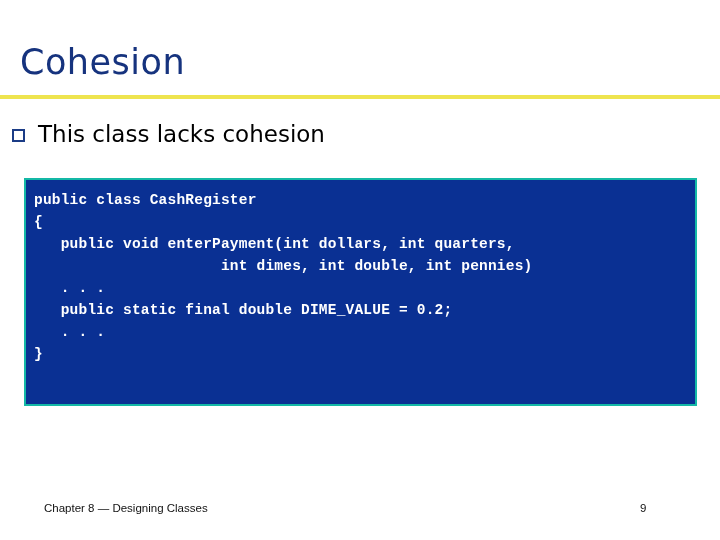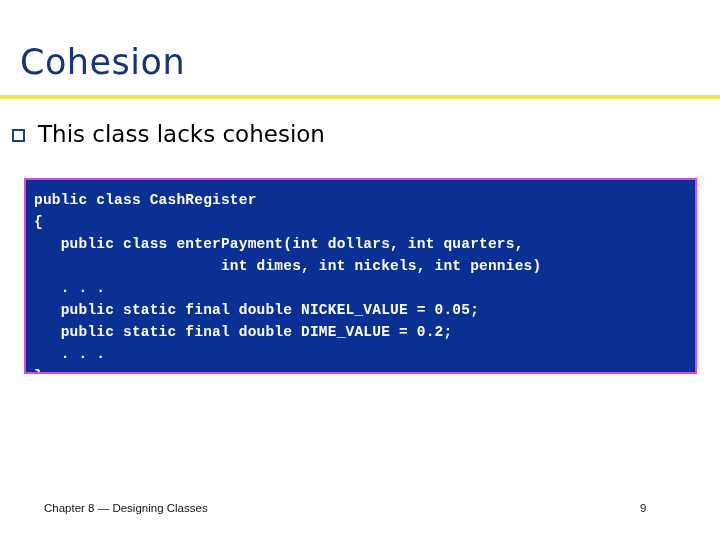--- a/index.html
+++ b/index.html
@@ -71,23 +71,23 @@
     line-height: 1.3;
     white-space: nowrap;
   }
 
   
   .code-block {
     position: absolute;
     left: 24px;
     top: 178px;
     width: 673px;
-    height: 196px;
+    height: 228px;
     background: #0A3093;
-    border: 2px solid #d946ef;
+    border: 2px solid #14b8a6;
     box-sizing: border-box;
     overflow: hidden;
   }
   .code-inner {
     padding: 9px 0 0 8px;
   }
   .code-line {
     font-family: "Liberation Mono", "DejaVu Sans Mono", monospace;
     font-size: 14.5px;
     font-weight: bold;
@@ -130,24 +130,23 @@
 
   <div class="bullet-row">
     <span class="bullet-marker"></span>
     <span class="bullet-text">This class lacks cohesion</span>
   </div>
 
   <div class="code-block">
     <div class="code-inner">
       <div class="code-line">public class CashRegister</div>
       <div class="code-line">{</div>
-      <div class="code-line">   public class enterPayment(int dollars, int quarters,</div>
-      <div class="code-line">                     int dimes, int nickels, int pennies)</div>
+      <div class="code-line">   public void enterPayment(int dollars, int quarters,</div>
+      <div class="code-line">                     int dimes, int double, int pennies)</div>
       <div class="code-line">   . . .</div>
-      <div class="code-line">   public static final double NICKEL_VALUE = 0.05;</div>
       <div class="code-line">   public static final double DIME_VALUE = 0.2;</div>
       <div class="code-line">   . . .</div>
       <div class="code-line">}</div>
     </div>
   </div>
 
   <div class="footer-text">Chapter 8 — Designing Classes</div>
 
   <div class="footer-page">9</div>
 

